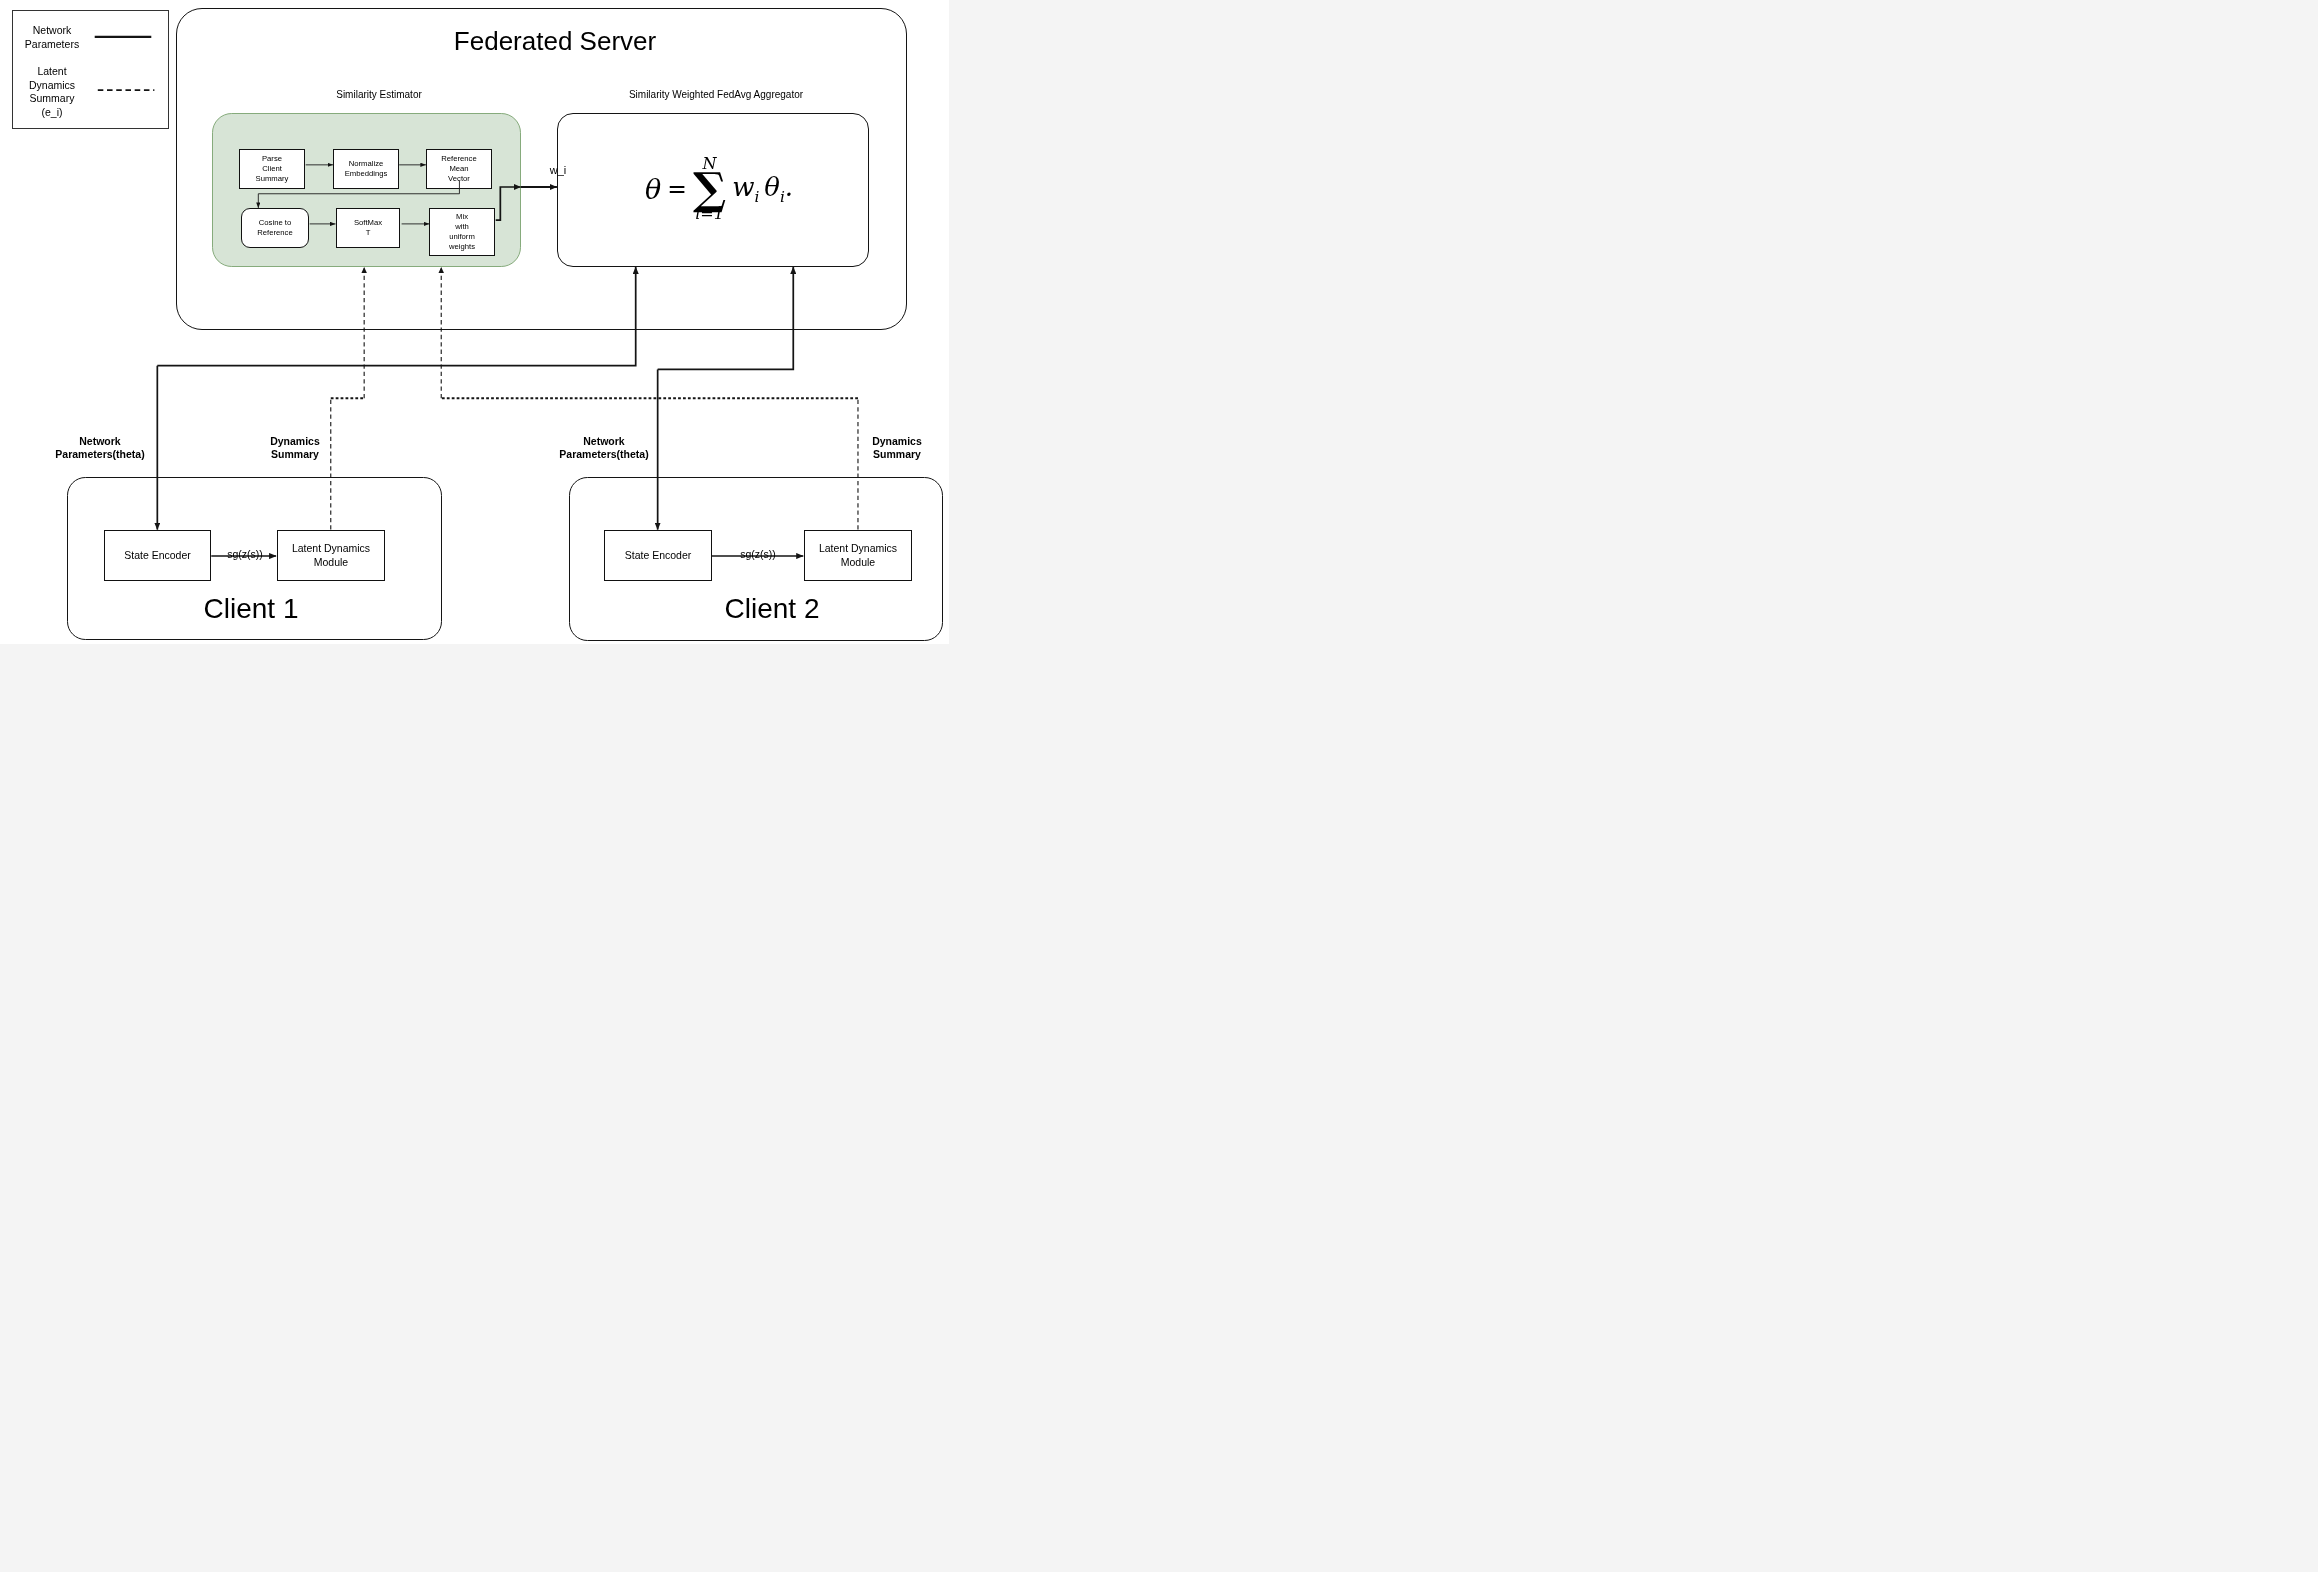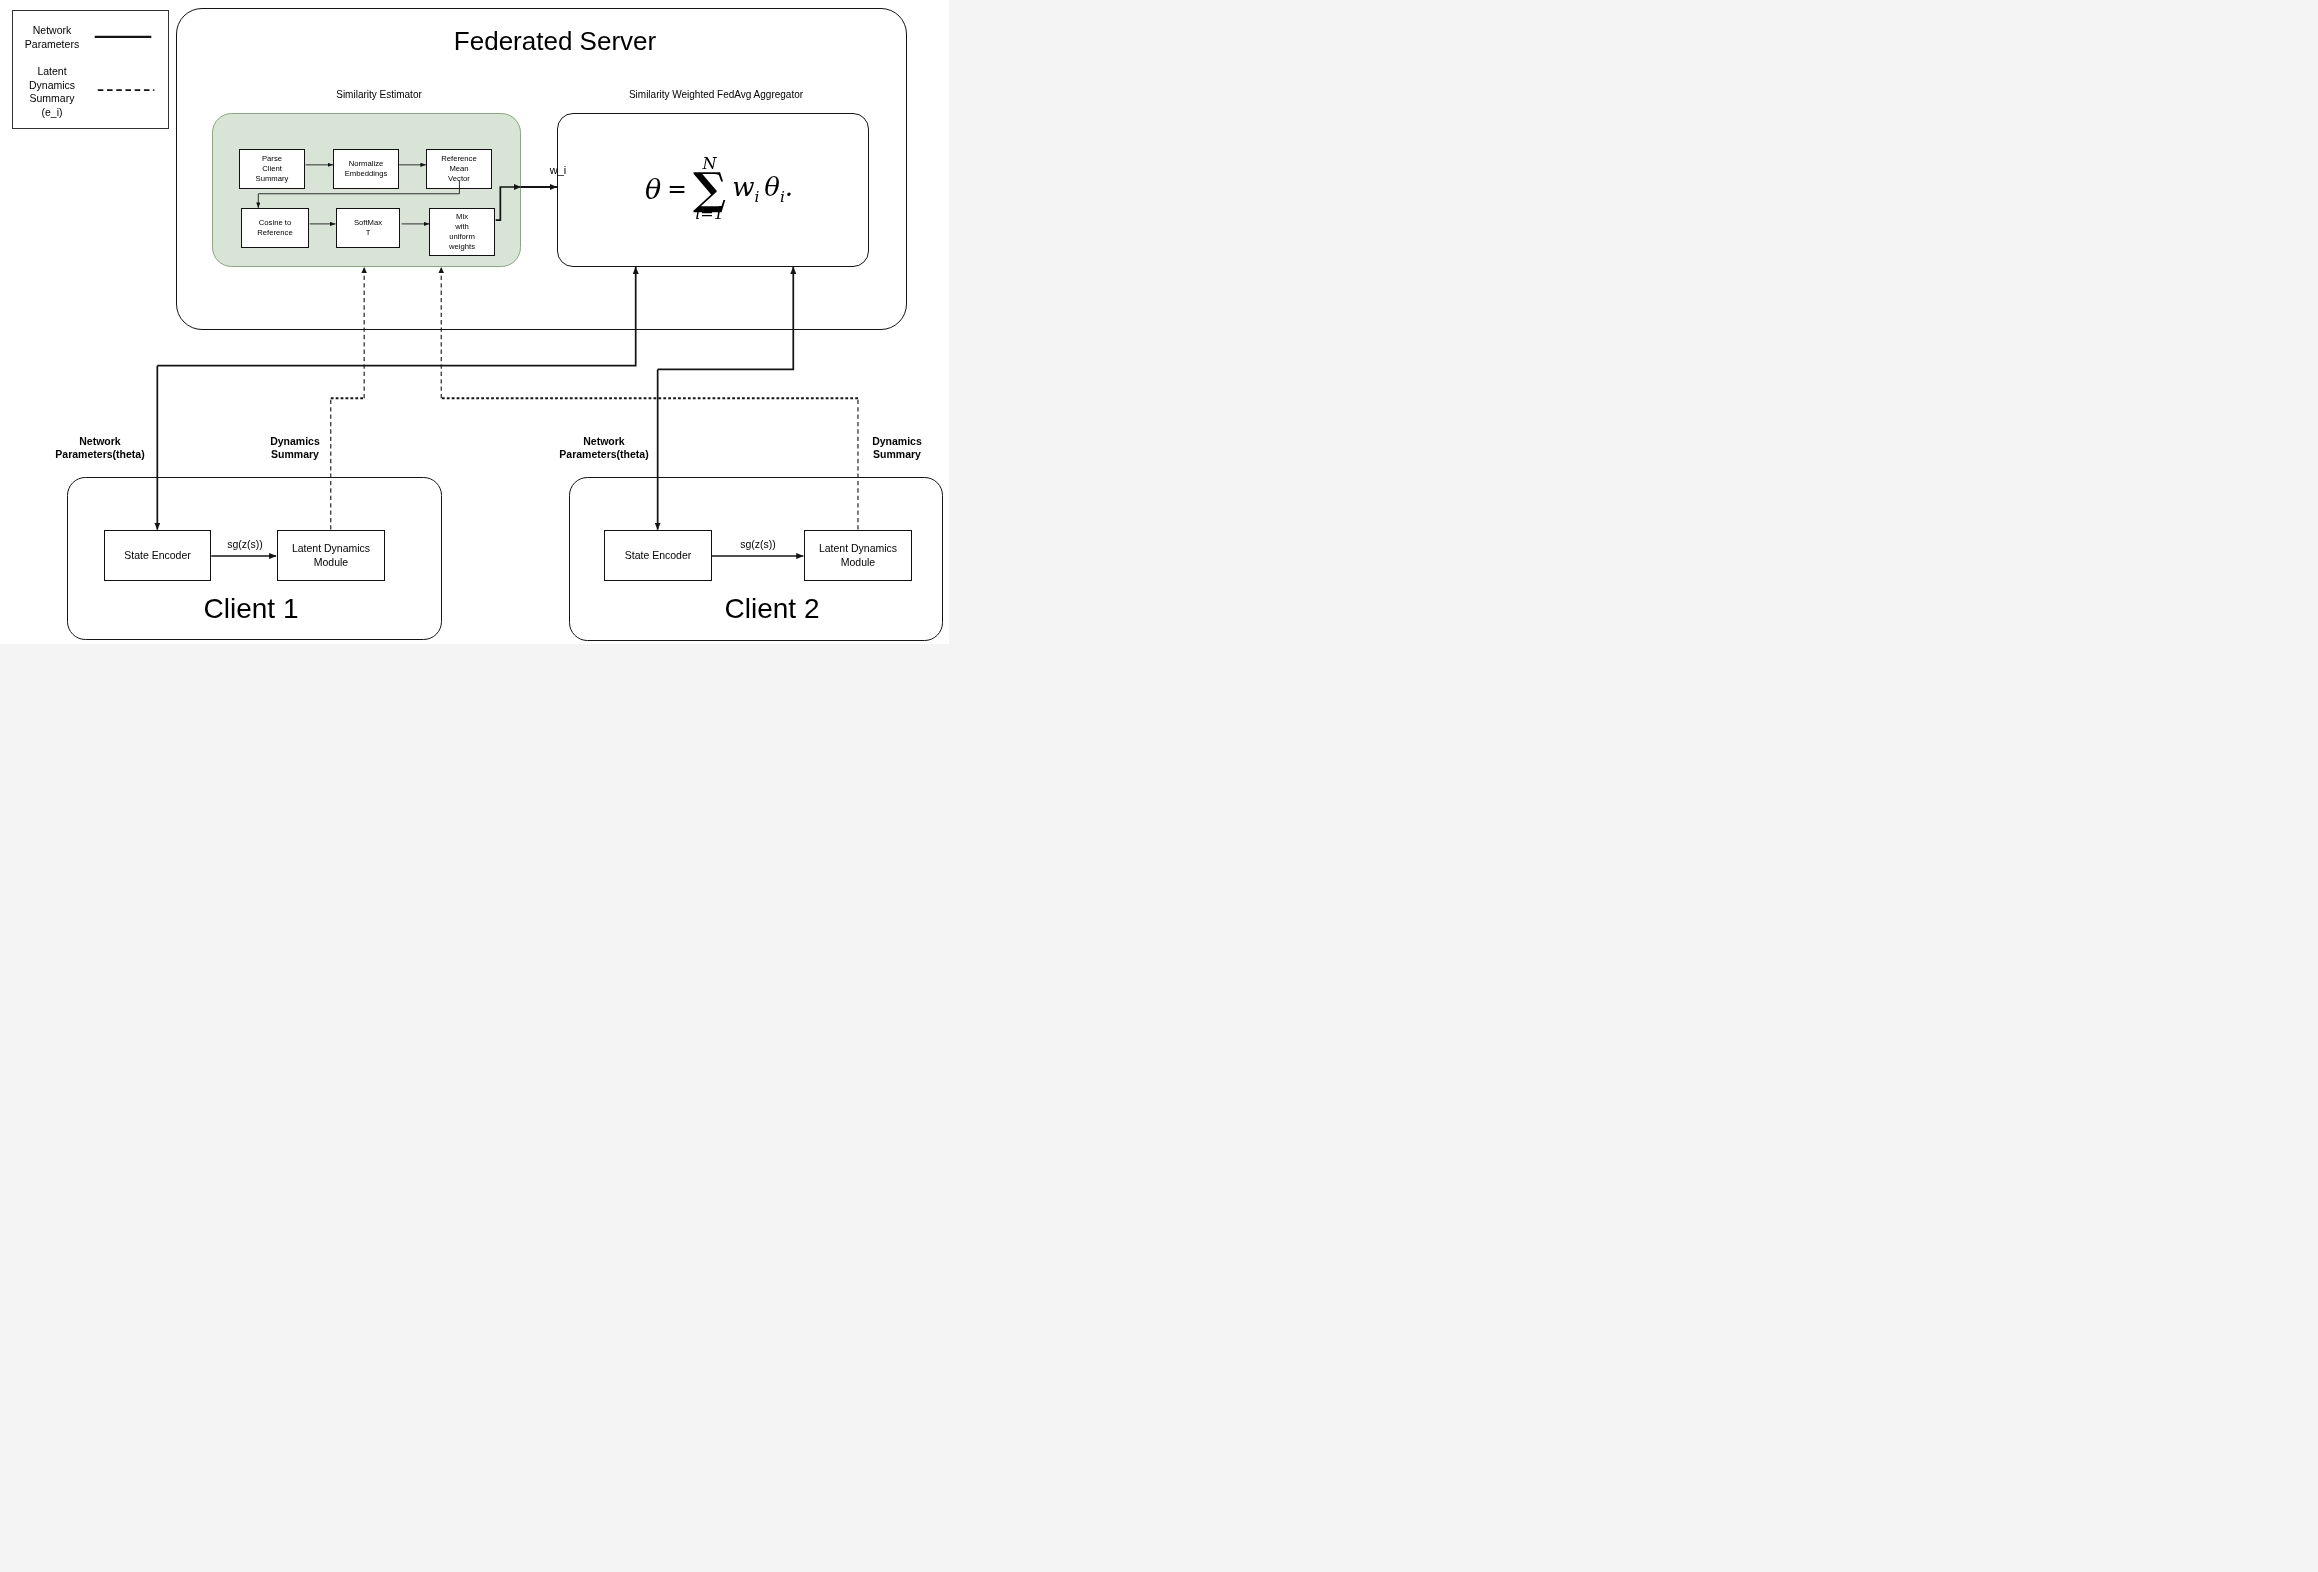--- a/index.html
+++ b/index.html
@@ -27,21 +27,21 @@
   .inner-node{
     position:absolute;box-sizing:border-box;background:#fff;border:0.9px solid #111;
     display:flex;align-items:center;justify-content:center;text-align:center;
     font-size:10.5px;line-height:1.25;
   }
   .ctext{position:absolute;transform:translate(-50%,-50%);text-align:center;white-space:nowrap;}
   .title-main{font-size:26px;}
   .title-section{font-size:10px;}
   .title-client{font-size:28px;}
   .lbl-bold{font-weight:bold;font-size:10.5px;line-height:1.24;}
-  .lbl-plain{font-size:10.5px;}
+  .lbl-plain{font-size:10.5px;margin-top:10px;}
   .lbl-wi{font-size:11px;}
   .legend-text{font-size:10.5px;line-height:1.3;text-align:center;}
   svg.overlay{position:absolute;left:0;top:0;pointer-events:none;}
   
   .formula{
     position:absolute;display:flex;align-items:center;gap:6.1px;
     transform:translate(-50%,-50%);
     font-family:"DejaVu Serif", serif;
   }
   .f-theta{font-style:italic;font-size:27px;}
@@ -81,21 +81,21 @@
       <div>Normalize</div>
       <div>Embeddings</div>
     </div>
   </div>
   <div class="node" style="left:426px;top:149px;width:66px;height:31px;">
     <div>
       <div>Reference Mean</div>
       <div>Vector</div>
     </div>
   </div>
-  <div class="node" style="left:241px;top:208px;width:68px;height:32px;">
+  <div class="node" style="left:241px;top:208px;width:68px;height:32px;border-radius:9px;">
     <div>
       <div>Cosine to</div>
       <div>Reference</div>
     </div>
   </div>
   <div class="node" style="left:336px;top:208px;width:64px;height:32px;">
     <div>SoftMax T</div>
   </div>
   <div class="node" style="left:429px;top:208px;width:66px;height:48px;">
     <div>

